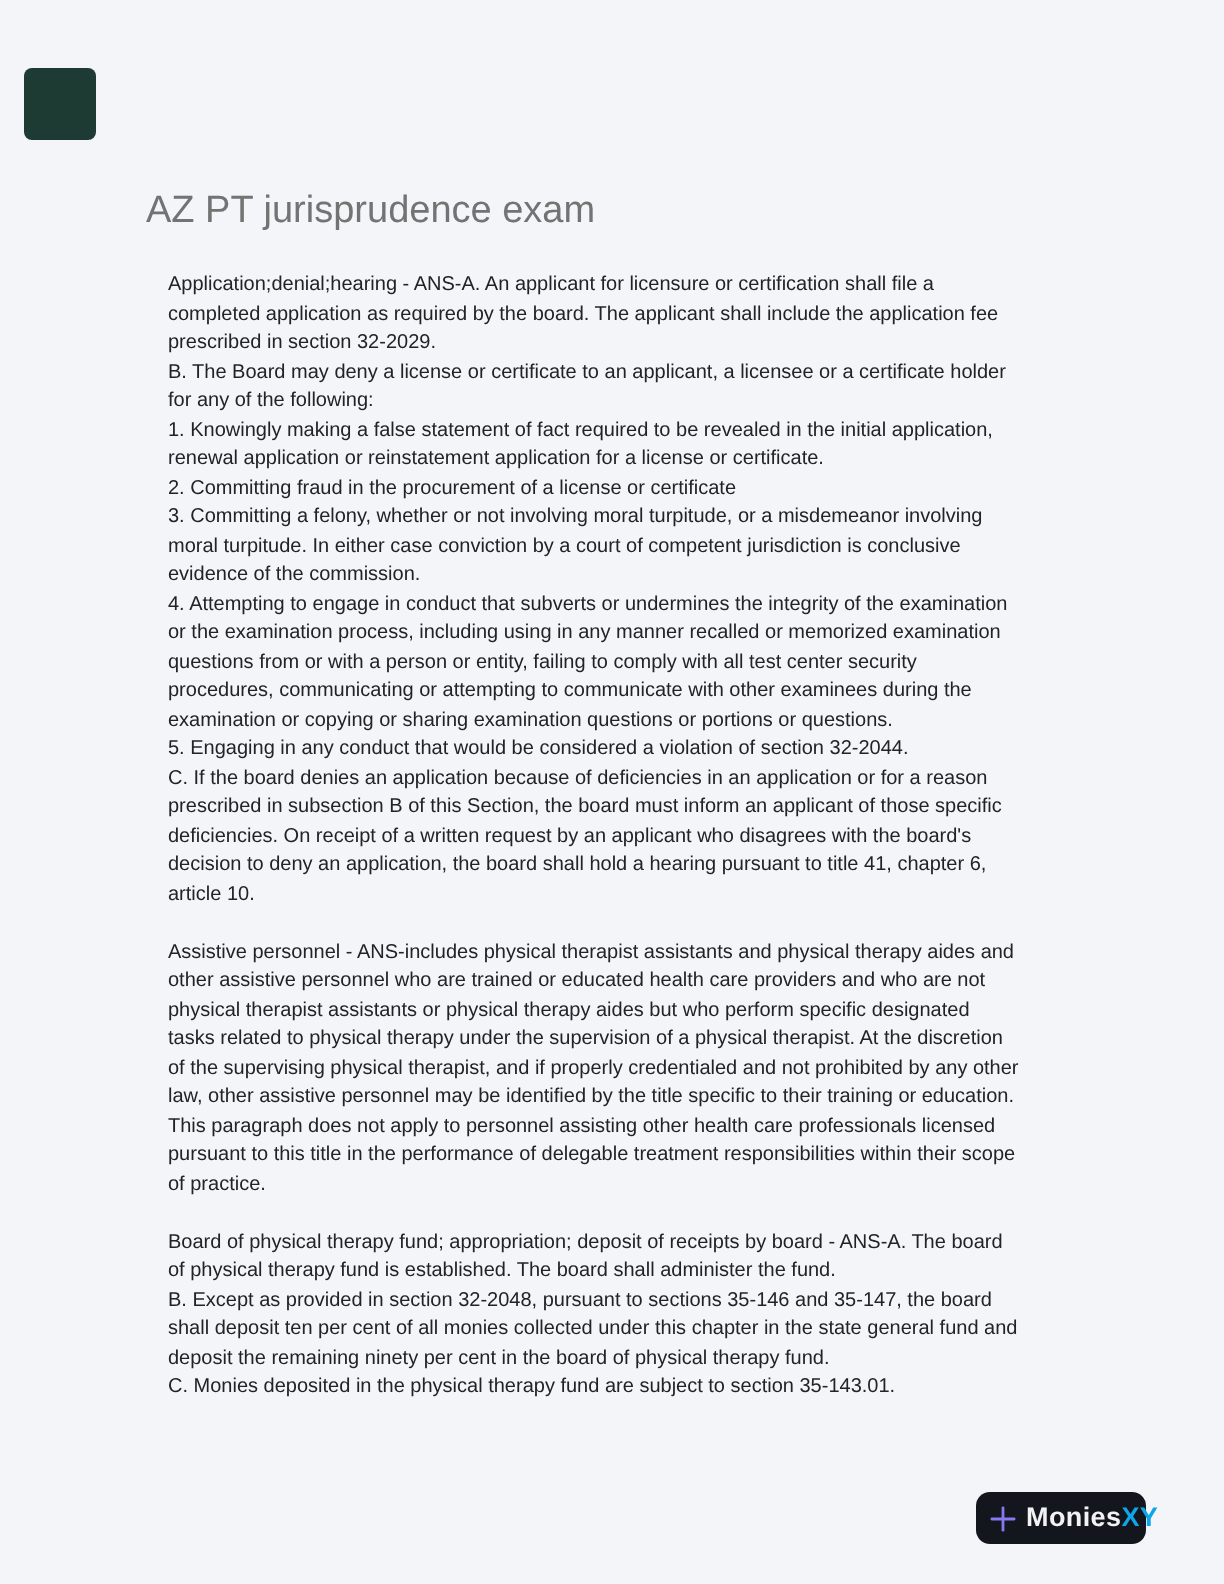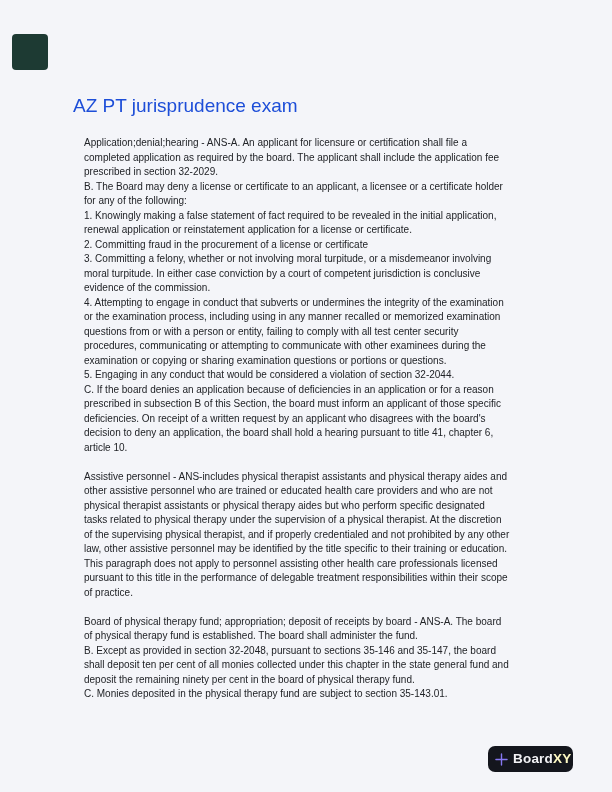--- a/index.html
+++ b/index.html
@@ -24,21 +24,21 @@
     border-radius: 4px;
   }
   .page-title {
     position: absolute;
     left: 73px;
     top: 93px;
     margin: 0;
     font-size: 19px;
     line-height: 26px;
     font-weight: 400;
-    color: #1d4ed8;
+    color: #737373;
   }
   .doc-body {
     position: absolute;
     left: 84px;
     top: 136px;
     width: 500px;
     font-size: 10px;
     line-height: 14.5px;
     color: #212327;
   }
@@ -68,21 +68,21 @@
   }
   .badge-brand {
     font-size: 13.5px;
     font-weight: 700;
     letter-spacing: 0.2px;
     color: #f2f2f5;
     line-height: 1;
     white-space: nowrap;
   }
   .badge-brand .accent {
-    color: #fef9c3;
+    color: #0ea5e9;
   }
 </style>
 </head>
 <body>
 
 <div class="page">
 
   <div class="corner-logo"></div>
 
   <h1 class="page-title">AZ PT jurisprudence exam</h1>
@@ -125,16 +125,16 @@
 shall deposit ten per cent of all monies collected under this chapter in the state general fund and
 deposit the remaining ninety per cent in the board of physical therapy fund.
 C. Monies deposited in the physical therapy fund are subject to section 35-143.01.</p>
   </div>
 
   <div class="studyxy-badge">
     <svg class="plus-icon" viewBox="0 0 14 14" xmlns="http://www.w3.org/2000/svg">
       <line x1="7" y1="1" x2="7" y2="13" stroke="#8678f3" stroke-width="1.5" stroke-linecap="round"></line>
       <line x1="1" y1="7" x2="13" y2="7" stroke="#8678f3" stroke-width="1.5" stroke-linecap="round"></line>
     </svg>
-    <span class="badge-brand"><span>Board</span><span class="accent">XY</span></span>
+    <span class="badge-brand"><span>Monies</span><span class="accent">XY</span></span>
   </div>
 
 </div>
 
 </body></html>

